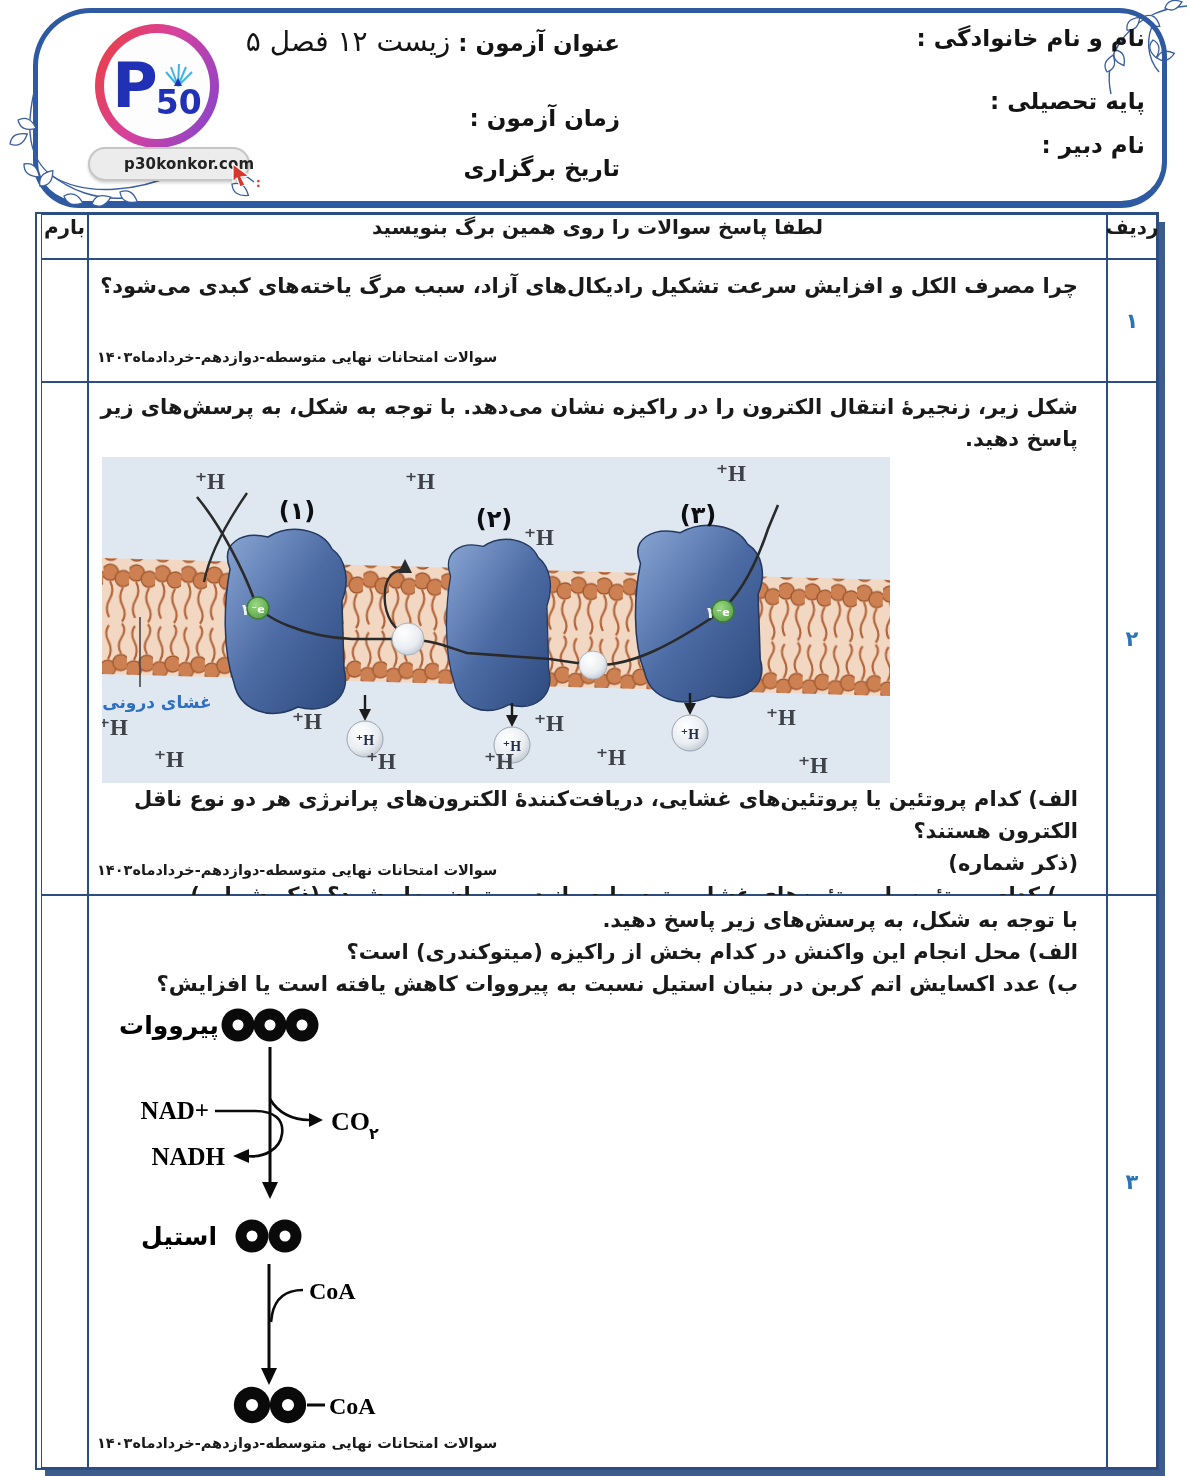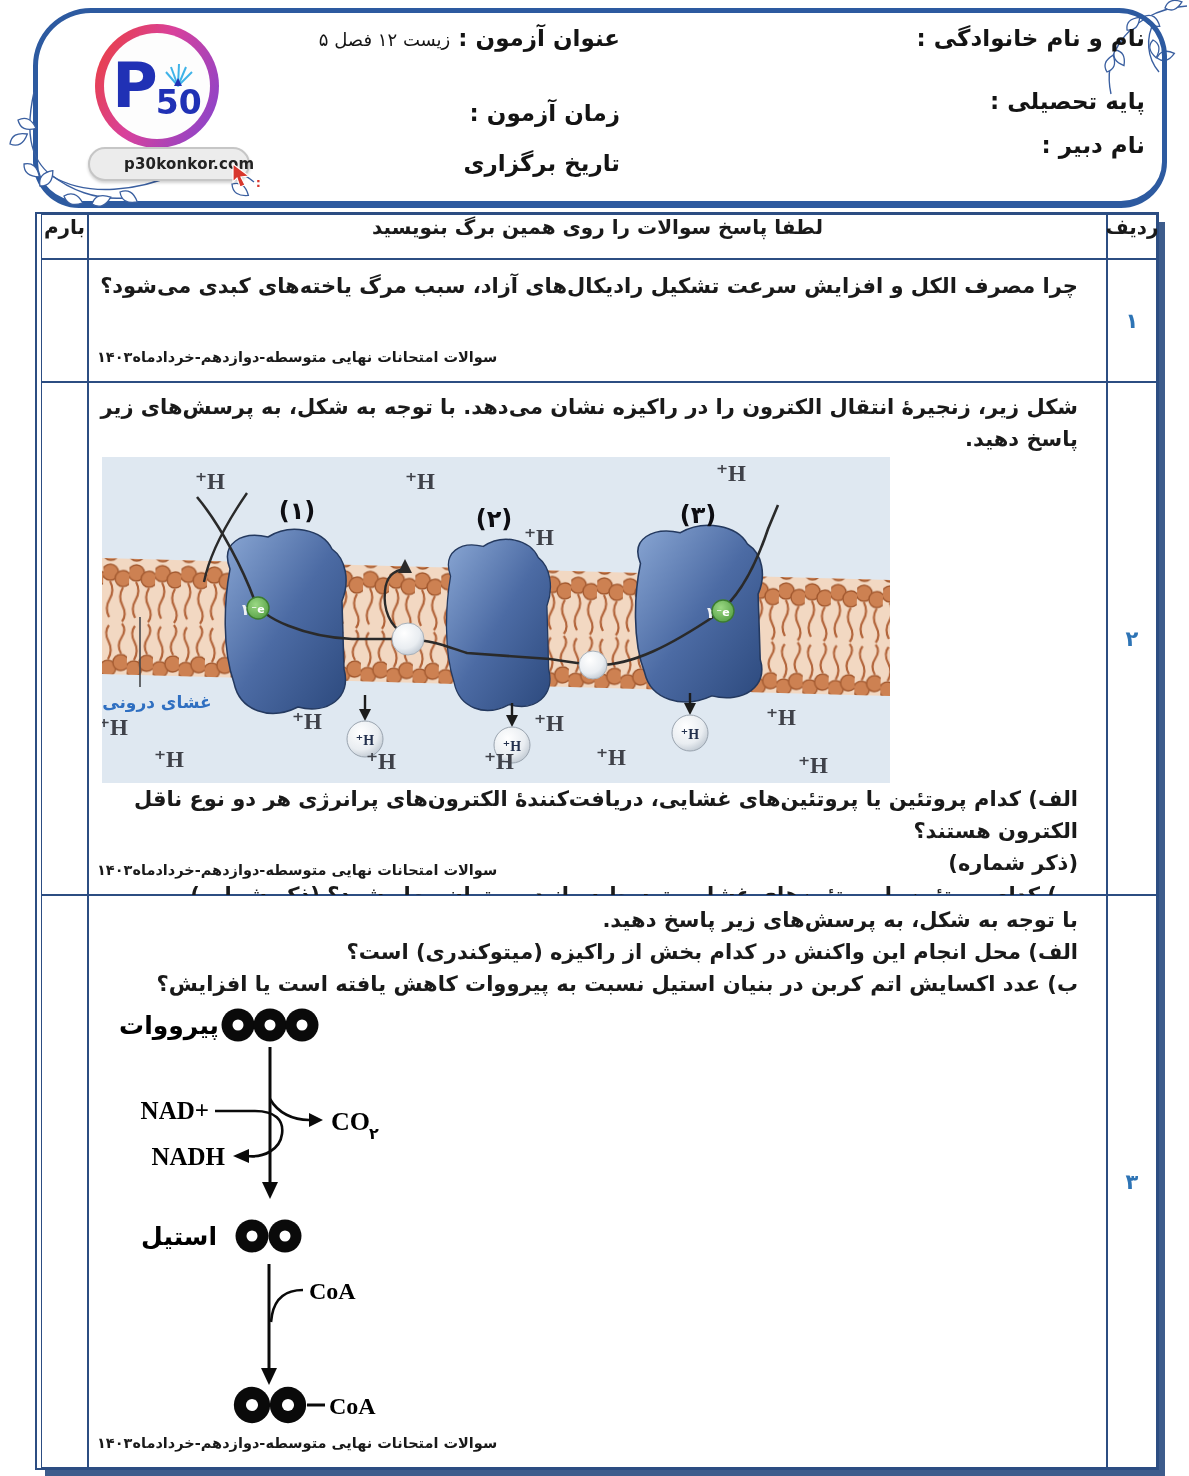--- a/index.html
+++ b/index.html
@@ -20,21 +20,21 @@
   .logo-30{font-size:33px;font-weight:bold;color:#2031b5;line-height:1;margin-top:-2px;}
   .site-pill{position:absolute;left:88px;top:147px;width:162px;height:34px;background:#ececec;
       border:2px solid #c6c6c6;border-radius:18px;display:flex;align-items:center;gap:24px;
       padding:0 10px;box-sizing:border-box;box-shadow:0 2px 3px rgba(0,0,0,.18);}
   .site-text{font-size:15px;font-weight:bold;color:#222;letter-spacing:.2px;}
   .cursor-wrap{position:absolute;right:-4px;top:15px;}
   .cursor-dots{position:absolute;right:-13px;top:26px;color:#d8372e;font-weight:bold;font-size:13px;}
   .hdr-col{position:absolute;direction:rtl;text-align:right;font-size:23px;font-weight:bold;
       color:#141414;white-space:nowrap;}
   .hdr-line{position:absolute;right:0;white-space:nowrap;}
-  .hdr-val{font-weight:normal;font-size:18px;}
+  .hdr-val{font-weight:normal;font-size:28px;}
   
   .tbl{position:absolute;left:35px;top:212px;width:1120px;height:1254px;direction:rtl;
       display:grid;grid-template-columns:50px 1019px 47px;grid-template-rows:45px 123px 513px 573px;
       border:2px solid #2c4d82;box-shadow:8px 8px 0 -2px #3d5c8c;}
   .cell{border:1px solid #2c4d82;position:relative;background:#fff;box-sizing:border-box;}
   .c-head{display:flex;align-items:flex-start;justify-content:center;font-weight:bold;font-size:20px;}
   .c-num{display:flex;align-items:center;justify-content:center;
       color:#2e74b5;font-weight:bold;font-size:21px;}
   .qcell{direction:rtl;text-align:right;font-weight:bold;font-size:21px;line-height:32px;
       padding:10px 28px 0 8px;}

